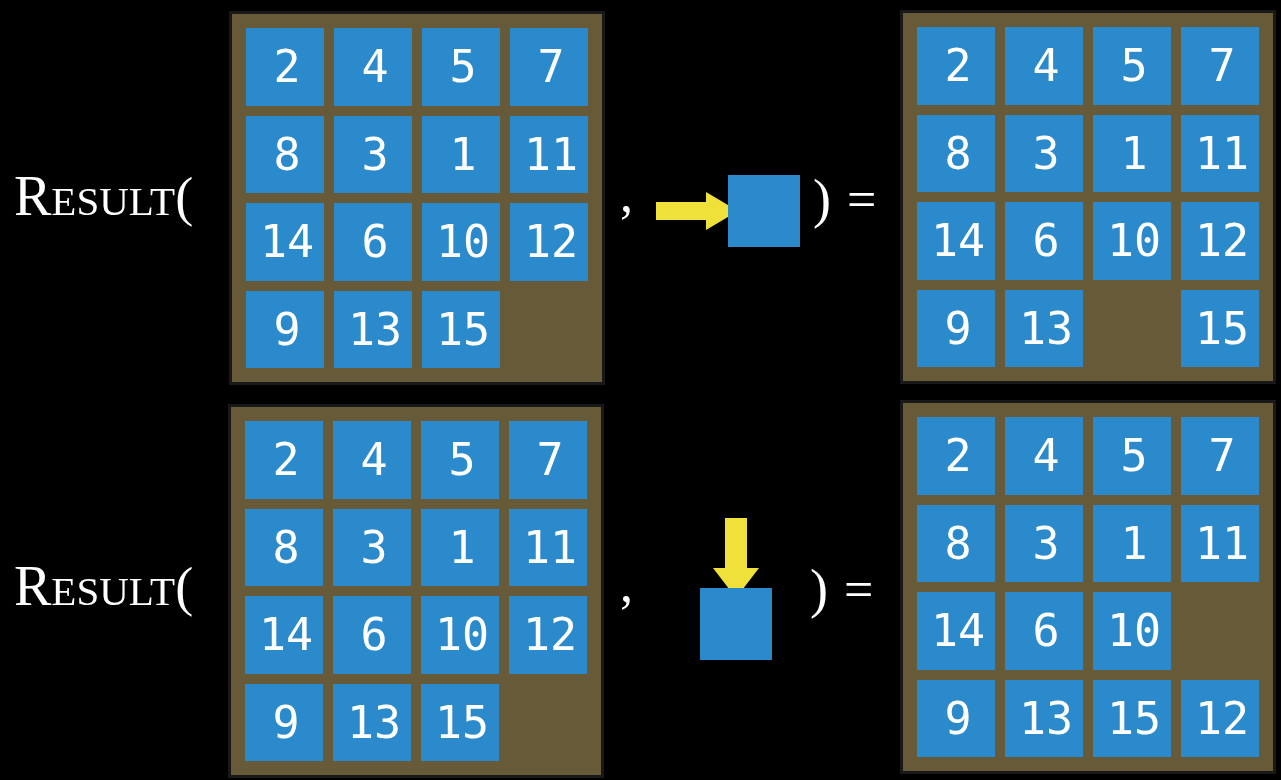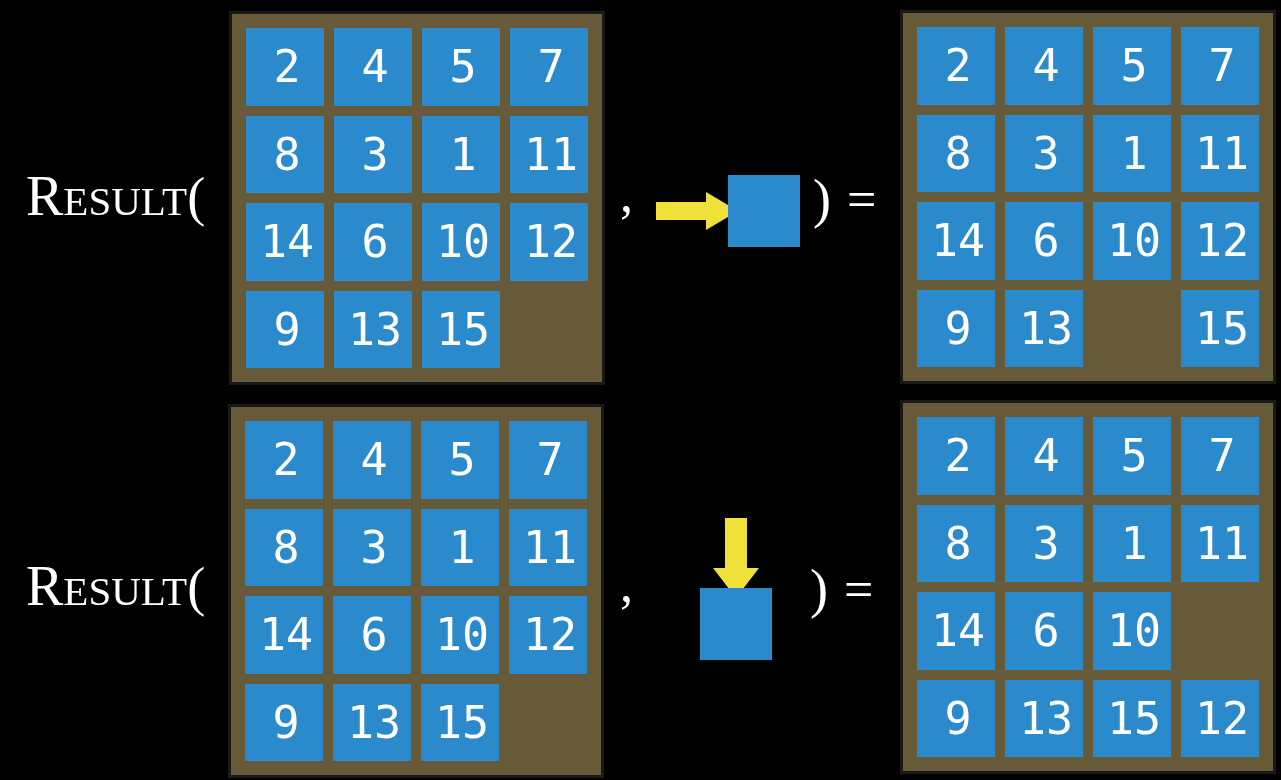--- a/index.html
+++ b/index.html
@@ -28,21 +28,21 @@
     color: var(--tile-text, #fff);
     font-family: "DejaVu Sans Mono", monospace;
     font-size: 45px; line-height: 1;
     display: flex; align-items: center; justify-content: center;
     text-indent: 4px;
   }
   .cell.blank { background: transparent; }
 
   
   .fn-label {
-    position: absolute; left: 26px;
+    position: absolute; left: 14px;
     color: var(--text, #fff);
     line-height: 1; white-space: nowrap;
   }
   .fn-label .cap   { font-size: 56px; }
   .fn-label .sc    { font-size: 41px; }
   .fn-label .paren { font-size: 54px; }
 
   .comma {
     position: absolute; left: 620px;
     color: var(--text, #fff);

